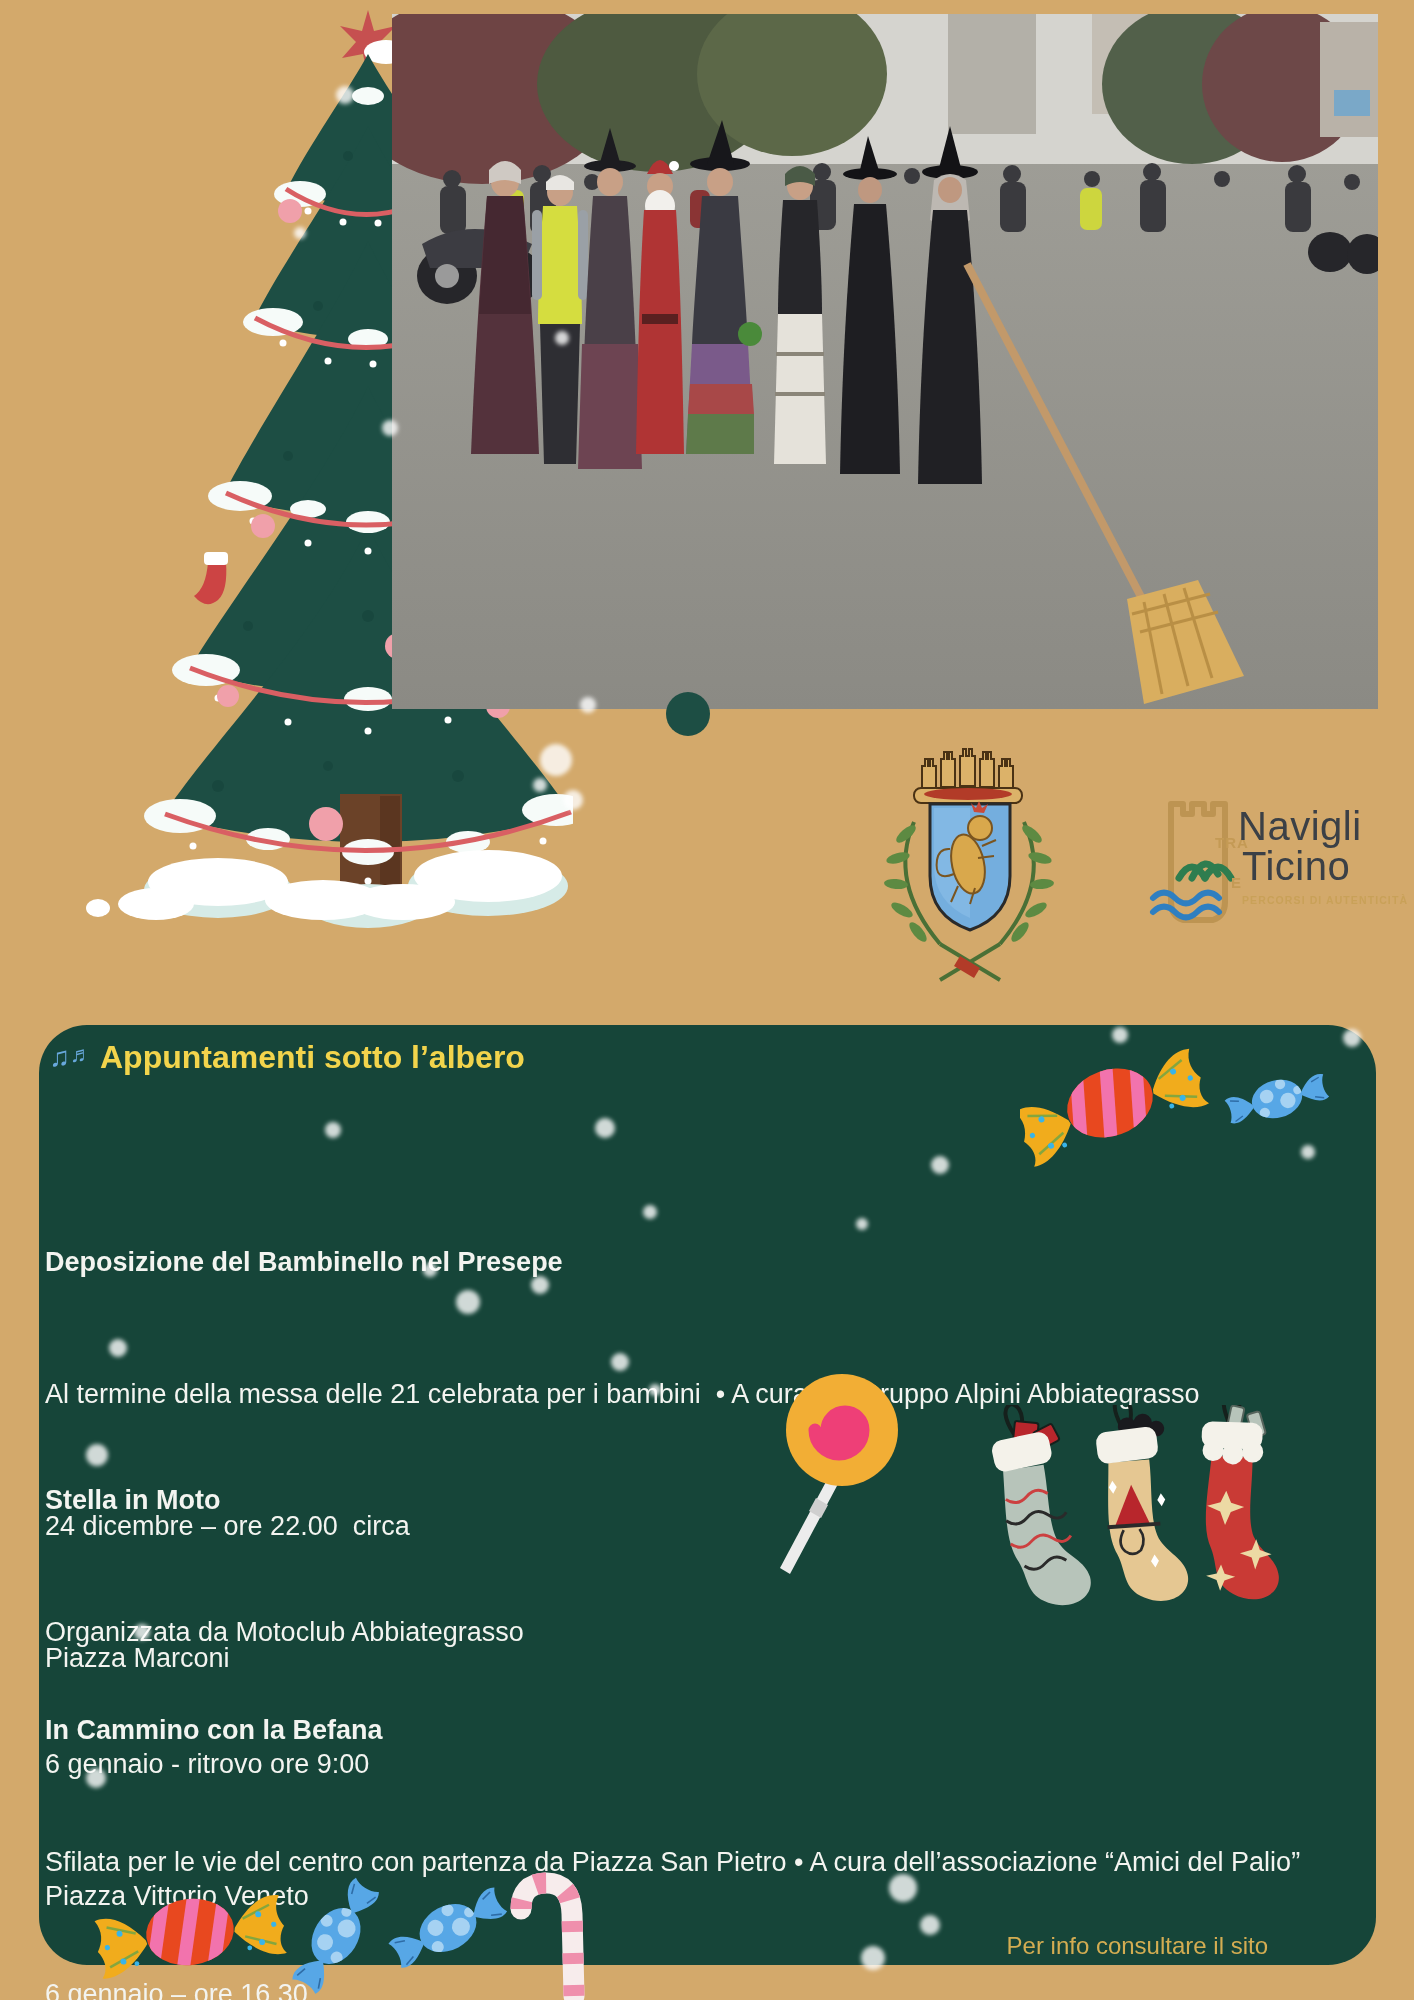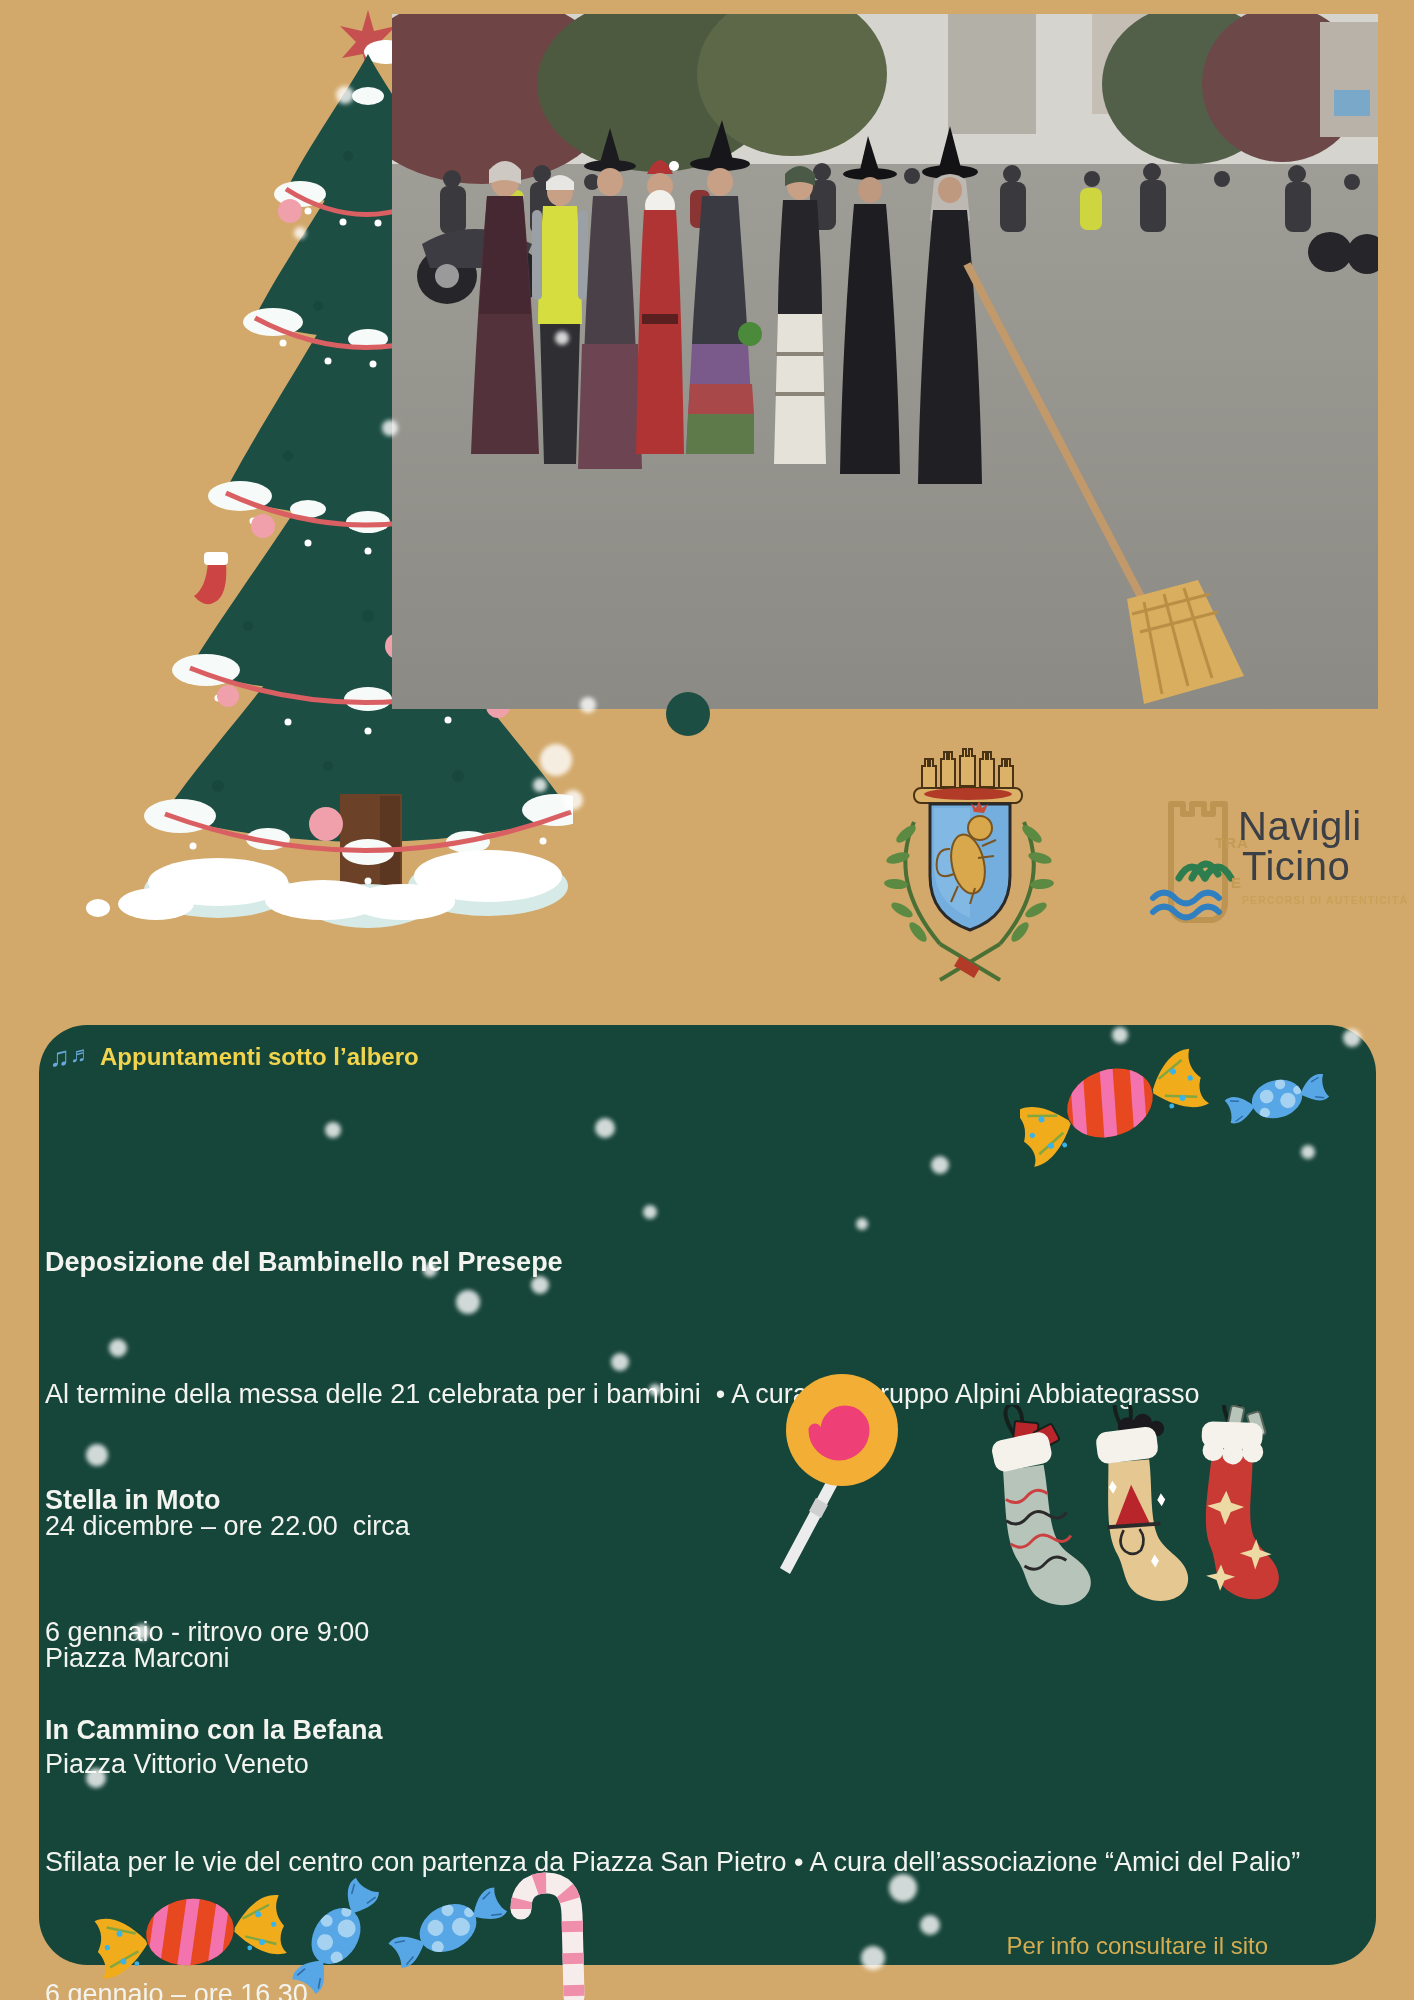--- a/index.html
+++ b/index.html
@@ -20,21 +20,21 @@
   .nt span,.nt div{position:absolute;white-space:nowrap}
   .nt-big{font-size:40px;color:#3b4046;font-weight:500;letter-spacing:.5px}
   .nt-small{font-size:15px;color:#c49a55;font-weight:bold;letter-spacing:1px}
   .nt-tag{font-size:10.5px;color:#c9a158;font-weight:bold;letter-spacing:1.1px}
 
   
   .panel{left:39px;top:1025px;width:1337px;height:940px;background:#164539;border-radius:48px;z-index:1}
   .panel-head{position:absolute;left:10px;top:10px;height:44px;display:flex;align-items:center;gap:8px}
   .notes{color:#68a8dc;font-size:28px;line-height:1}
   .notes .n2{font-size:22px;vertical-align:4px}
-  .panel-title{color:#f2d44c;font-size:24px;font-weight:bold}
+  .panel-title{color:#f2d44c;font-size:32px;font-weight:bold}
   .ev{position:absolute;left:6px;width:1326px;color:#f3f4f0;font-size:27px;line-height:44px;white-space:pre-wrap}
   .ev .t{font-weight:bold}
   .footer{position:absolute;right:108px;top:836px;text-align:right;color:#d4ad52;font-size:24px;line-height:34px;white-space:pre-wrap}
 
   .deco{position:absolute;z-index:2;pointer-events:none}
   .snow{position:absolute;left:0;top:0;z-index:3;pointer-events:none}
 </style>
 </head>
 <body>
 
@@ -423,20 +423,21 @@
 
   <div class="ev" style="top:127px">
     <div class="t">Deposizione del Bambinello nel Presepe</div>
     <div>Al termine della messa delle 21 celebrata per i bambini  • A cura del Gruppo Alpini Abbiategrasso</div>
     <div>24 dicembre – ore 22.00  circa</div>
     <div>Piazza Marconi</div>
   </div>
 
   <div class="ev" style="top:365px">
     <div class="t">Stella in Moto</div>
+    <div>Organizzata da Motoclub Abbiategrasso</div>
     <div>6 gennaio - ritrovo ore 9:00</div>
     <div>Piazza Vittorio Veneto</div>
   </div>
 
   <div class="ev" style="top:595px">
     <div class="t">In Cammino con la Befana</div>
     <div>Sfilata per le vie del centro con partenza da Piazza San Pietro • A cura dell’associazione “Amici del Palio”</div>
     <div>6 gennaio – ore 16.30</div>
     
   </div>

